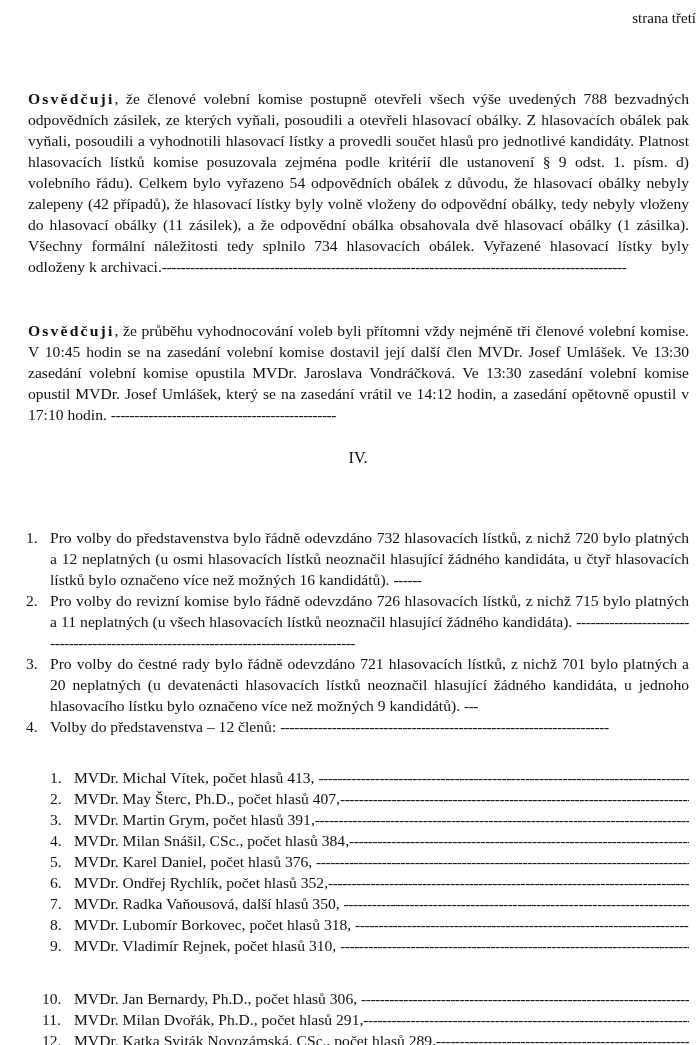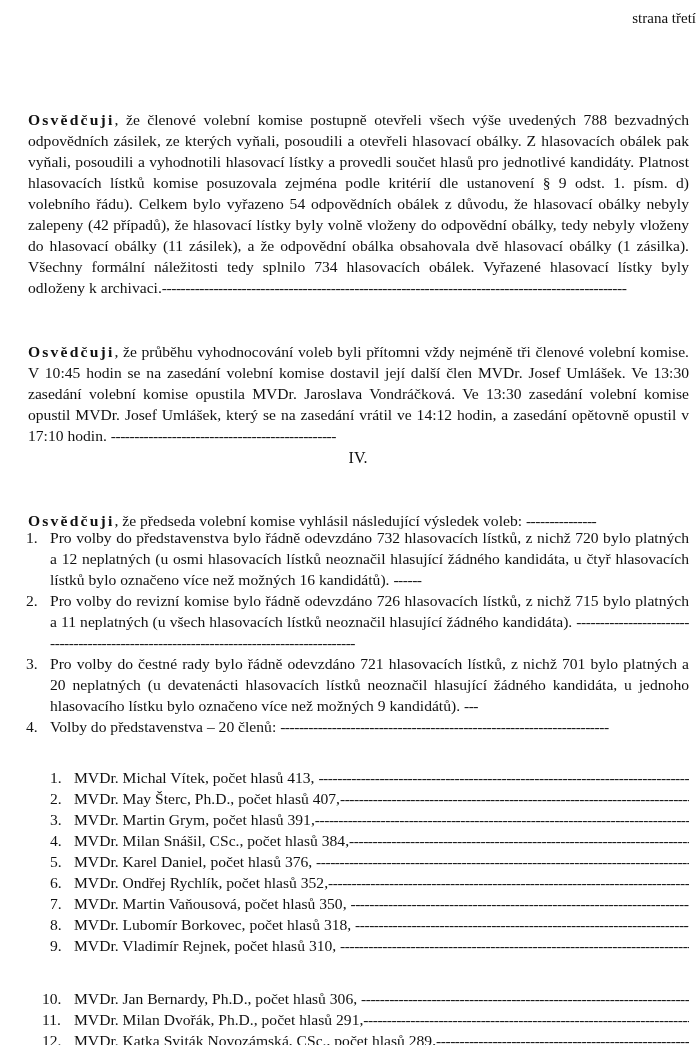--- a/index.html
+++ b/index.html
@@ -6,21 +6,21 @@
   body {
     width: 700px; height: 1045px; overflow: hidden; position: relative;
     font-family: "Liberation Serif", "DejaVu Serif", serif;
     color: #111111;
     font-size: 15.6px;
     line-height: 21px;
   }
   .page { position: absolute; left: 8px; top: 0; width: 700px; height: 1045px; }
   .pageno { position: absolute; top: 8px; right: 12px; font-size: 15px; }
   .heading { position: absolute; left: 0; width: 700px; text-align: center; font-size: 16px; }
-  .para { position: absolute; left: 20px; width: 661px; text-align: justify; margin-top: 21px; }
+  .para { position: absolute; left: 20px; width: 661px; text-align: justify; }
   .para .lead { font-weight: bold; letter-spacing: 2.2px; }
   .dash { letter-spacing: -0.5px; }
   .ol { position: absolute; left: 18px; width: 663px; }
   .ol-item { position: relative; padding-left: 24px; text-align: justify; }
   .ol-num { position: absolute; left: 0; top: 0; }
   .sub { position: absolute; left: 42px; width: 639px; }
   .sub-item { position: relative; padding-left: 24px; white-space: nowrap; overflow: hidden; height: 21px; }
   .sub-num { position: absolute; left: 0; top: 0; }
 </style>
 </head>
@@ -34,51 +34,48 @@
   <div class="para" style="top:88px;">
     <span class="lead">Osvědčuji</span><span>, že členové volební komise postupně otevřeli všech výše uvedených 788 bezvadných odpovědních zásilek, ze kterých vyňali, posoudili a otevřeli hlasovací obálky. Z hlasovacích obálek pak vyňali, posoudili a vyhodnotili hlasovací lístky a provedli součet hlasů pro jednotlivé kandidáty. Platnost hlasovacích lístků komise posuzovala zejména podle kritérií dle ustanovení § 9 odst. 1. písm. d) volebního řádu). Celkem bylo vyřazeno 54 odpovědních obálek z důvodu, že hlasovací obálky nebyly zalepeny (42 případů), že hlasovací lístky byly volně vloženy do odpovědní obálky, tedy nebyly vloženy do hlasovací obálky (11 zásilek), a že odpovědní obálka obsahovala dvě hlasovací obálky (1 zásilka). Všechny formální náležitosti tedy splnilo 734 hlasovacích obálek. Vyřazené hlasovací lístky byly odloženy k archivaci.</span><span class="dash">---------------------------------------------------------------------------------------------------</span>
   </div>
 
   <div class="para" style="top:320px;">
     <span class="lead">Osvědčuji</span><span>, že průběhu vyhodnocování voleb byli přítomni vždy nejméně tři členové volební komise. V 10:45 hodin se na zasedání volební komise dostavil její další člen MVDr. Josef Umlášek.  Ve 13:30 zasedání volební komise opustila MVDr. Jaroslava Vondráčková. Ve 13:30 zasedání volební komise opustil MVDr. Josef Umlášek, který se na zasedání vrátil ve 14:12 hodin, a zasedání opětovně opustil v 17:10 hodin. </span><span class="dash">------------------------------------------------</span>
   </div>
 
   <div class="heading" style="top:447px;">IV.</div>
 
-  <div class="para" style="top:489px;">
-    <span class="lead">Osvědčuji</span><span>, že předseda volební komise vyhlásil následující výsledek voleb: </span><span class="dash">---------------</span>
-  </div>
 
   <div class="ol" style="top:527px;">
     <div class="ol-item">
       <span class="ol-num">1.</span>
       <span>Pro volby do představenstva bylo řádně odevzdáno 732 hlasovacích lístků, z nichž 720 bylo platných a 12 neplatných (u osmi hlasovacích lístků neoznačil hlasující žádného kandidáta, u čtyř hlasovacích lístků bylo označeno více než možných 16 kandidátů).  </span><span class="dash">------</span>
     </div>
     <div class="ol-item">
       <span class="ol-num">2.</span>
       <span>Pro volby do revizní komise bylo řádně odevzdáno 726 hlasovacích lístků, z nichž 715 bylo platných a 11 neplatných (u všech hlasovacích lístků neoznačil hlasující žádného kandidáta). </span><span class="dash">-----------------------------------------------------------------------------------------</span>
     </div>
     <div class="ol-item">
       <span class="ol-num">3.</span>
       <span>Pro volby do čestné rady bylo řádně odevzdáno 721 hlasovacích lístků, z nichž 701 bylo platných a 20 neplatných (u devatenácti hlasovacích lístků neoznačil hlasující žádného kandidáta, u jednoho hlasovacího lístku bylo označeno více než možných 9 kandidátů). </span><span class="dash">---</span>
     </div>
     <div class="ol-item" style="white-space:nowrap; overflow:hidden;">
       <span class="ol-num">4.</span>
-      <span>Volby do představenstva – 20 členů: </span><span class="dash">----------------------------------------------------------------------</span>
+      <span>Volby do představenstva – 12 členů: </span><span class="dash">----------------------------------------------------------------------</span>
     </div>
   </div>
 
   <div class="sub" style="top:767px;">
     <div class="sub-item"><span class="sub-num">1.</span><span>MVDr. Michal Vítek, počet hlasů 413, </span><span class="dash">----------------------------------------------------------------------------------------------------</span></div>
     <div class="sub-item"><span class="sub-num">2.</span><span>MVDr. May Šterc, Ph.D., počet hlasů 407,</span><span class="dash">----------------------------------------------------------------------------------------------------</span></div>
     <div class="sub-item"><span class="sub-num">3.</span><span>MVDr. Martin Grym, počet hlasů 391,</span><span class="dash">----------------------------------------------------------------------------------------------------</span></div>
     <div class="sub-item"><span class="sub-num">4.</span><span>MVDr. Milan Snášil, CSc., počet hlasů 384,</span><span class="dash">----------------------------------------------------------------------------------------------------</span></div>
     <div class="sub-item"><span class="sub-num">5.</span><span>MVDr. Karel Daniel, počet hlasů 376, </span><span class="dash">----------------------------------------------------------------------------------------------------</span></div>
     <div class="sub-item"><span class="sub-num">6.</span><span>MVDr. Ondřej Rychlík, počet hlasů 352,</span><span class="dash">----------------------------------------------------------------------------------------------------</span></div>
-    <div class="sub-item"><span class="sub-num">7.</span><span>MVDr. Martin Vaňousová, počet hlasů 350, </span><span class="dash">----------------------------------------------------------------------------------------------------</span></div>
+    <div class="sub-item"><span class="sub-num">7.</span><span>MVDr. Radka Vaňousová, další hlasů 350, </span><span class="dash">----------------------------------------------------------------------------------------------------</span></div>
     <div class="sub-item"><span class="sub-num">8.</span><span>MVDr. Lubomír Borkovec, počet hlasů 318, </span><span class="dash">----------------------------------------------------------------------------------------------------</span></div>
     <div class="sub-item"><span class="sub-num">9.</span><span>MVDr. Vladimír Rejnek, počet hlasů 310, </span><span class="dash">----------------------------------------------------------------------------------------------------</span></div>
     <div class="sub-item" style="margin-left:-8px; padding-left:32px;margin-top:32px;"><span class="sub-num">10.</span><span>MVDr. Jan Bernardy, Ph.D., počet hlasů 306, </span><span class="dash">----------------------------------------------------------------------------------------------------</span></div>
     <div class="sub-item" style="margin-left:-8px; padding-left:32px;"><span class="sub-num">11.</span><span>MVDr. Milan Dvořák, Ph.D., počet hlasů 291,</span><span class="dash">----------------------------------------------------------------------------------------------------</span></div>
     <div class="sub-item" style="margin-left:-8px; padding-left:32px;"><span class="sub-num">12.</span><span>MVDr. Katka Sviták Novozámská, CSc., počet hlasů 289,</span><span class="dash">----------------------------------------------------------------------------------------------------</span></div>
     <div class="sub-item" style="margin-left:-8px; padding-left:32px;"><span class="sub-num">13.</span><span>MVDr., Mgr. Kateřina Horáčková, počet hlasů 281,</span><span class="dash">----------------------------------------------------------------------------------------------------</span></div>
   </div>
 
 </div>
 

